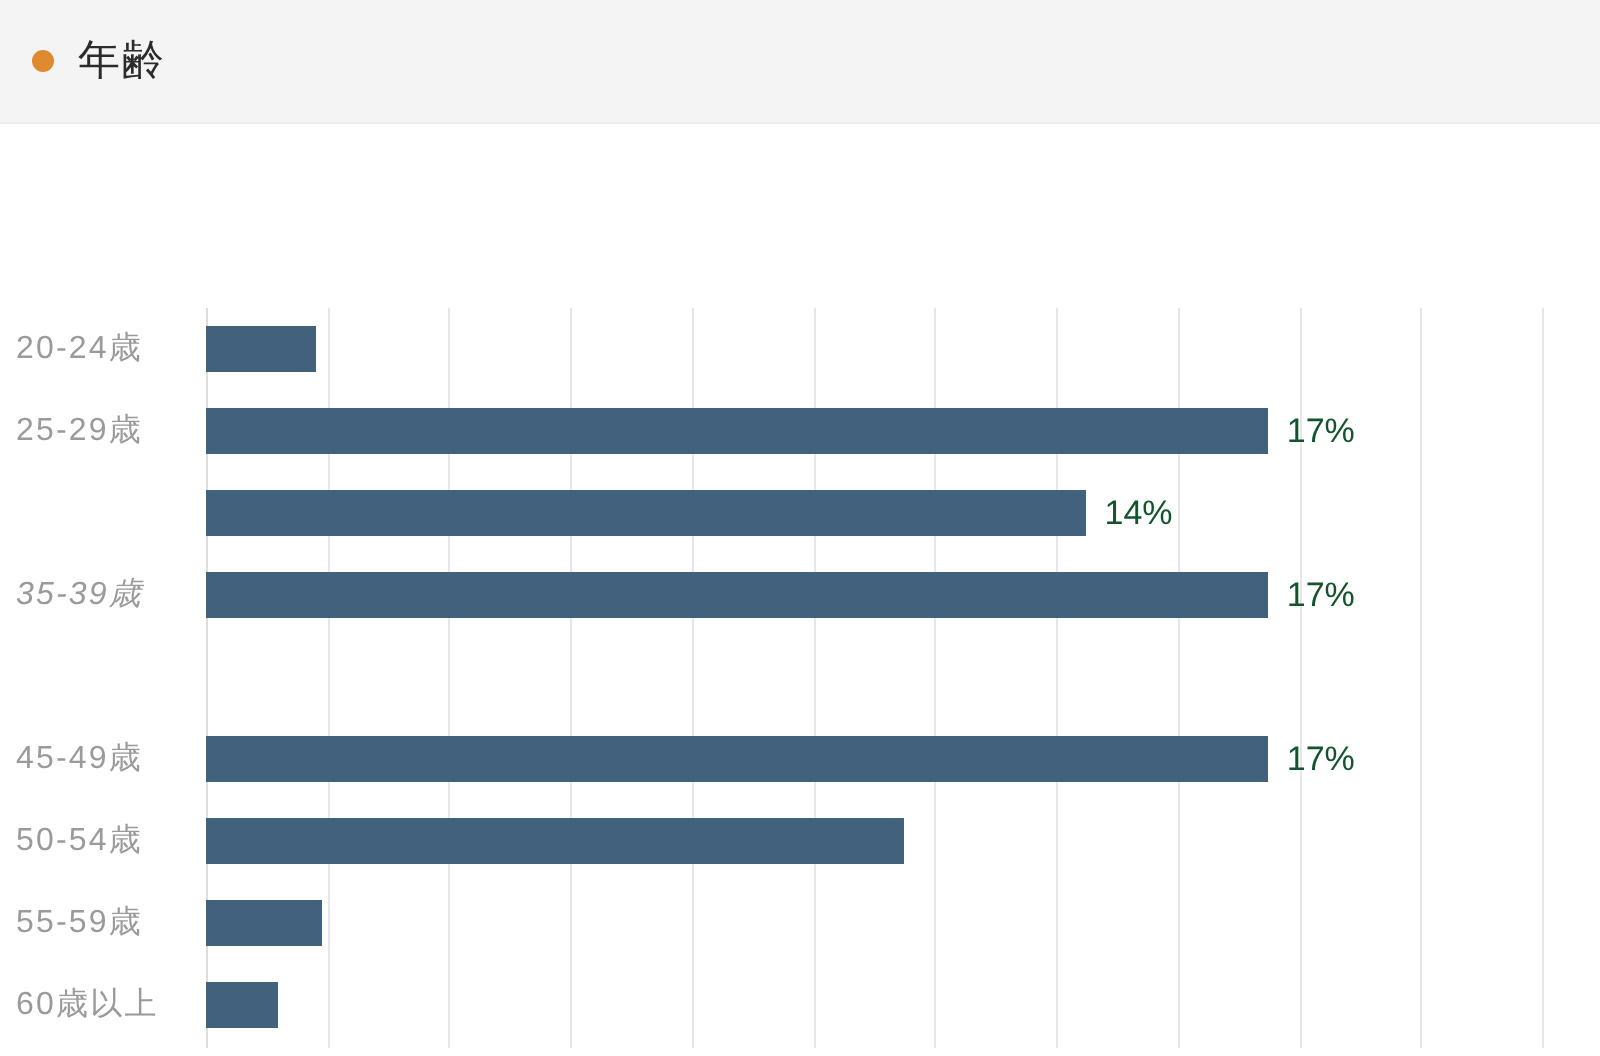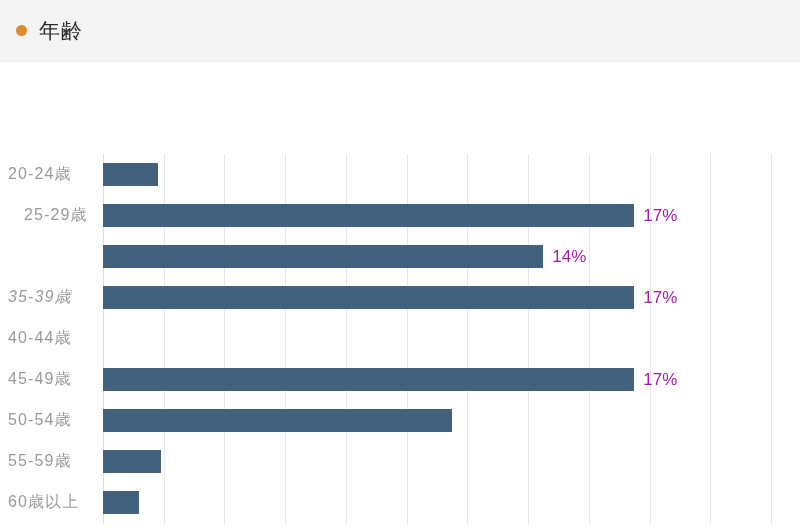--- a/index.html
+++ b/index.html
@@ -82,21 +82,21 @@
     display: flex;
     align-items: center;
   }
   .bar {
     height: 23px;
     background: #42617c;
     flex: 0 0 auto;
   }
   .bar-value {
     font-size: 17px;
-    color: #a21caf;
+    color: #14532d;
     margin-left: 9px;
     white-space: nowrap;
     line-height: 1;
   }
 
   
   .y-labels {
     position: absolute;
     left: 0;
     top: 92px;
@@ -122,23 +122,22 @@
 
 <div class="panel-header">
   <span class="bullet-dot"></span>
   <span class="panel-title">年齢</span>
 </div>
 
 <div class="chart-area">
 
   <div class="y-labels">
       <div class="y-label" style="top: 0px;">20-24歳</div>
-      <div class="y-label" style="top: 41.1111px; margin-left: 16px;">25-29歳</div>
+      <div class="y-label" style="top: 41.1111px;">25-29歳</div>
       <div class="y-label" style="top: 123.333px; font-style: italic;">35-39歳</div>
-      <div class="y-label" style="top: 164.444px;">40-44歳</div>
       <div class="y-label" style="top: 205.556px;">45-49歳</div>
       <div class="y-label" style="top: 246.667px;">50-54歳</div>
       <div class="y-label" style="top: 287.778px;">55-59歳</div>
       <div class="y-label" style="top: 328.889px;">60歳以上</div>
     </div>
 
   <div class="plot">
     <div class="gridlines">
         <div class="gridline zero" style="left: 0px;"></div>
         <div class="gridline" style="left: 60.7273px;"></div>

